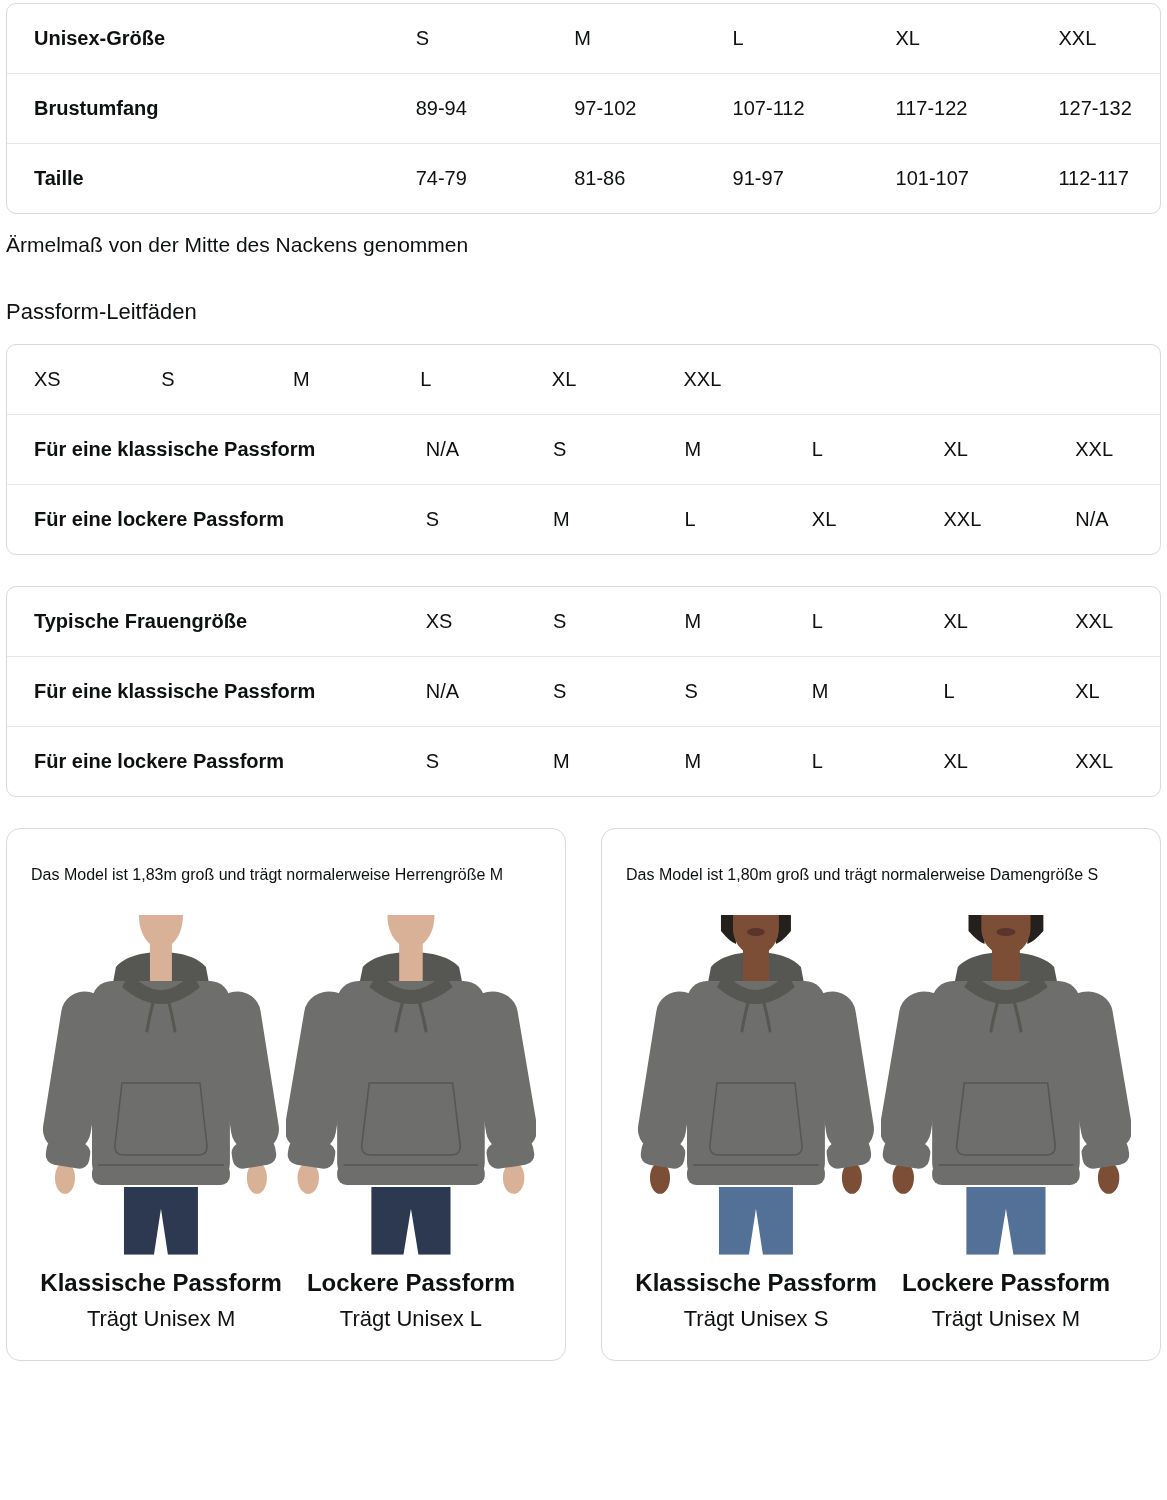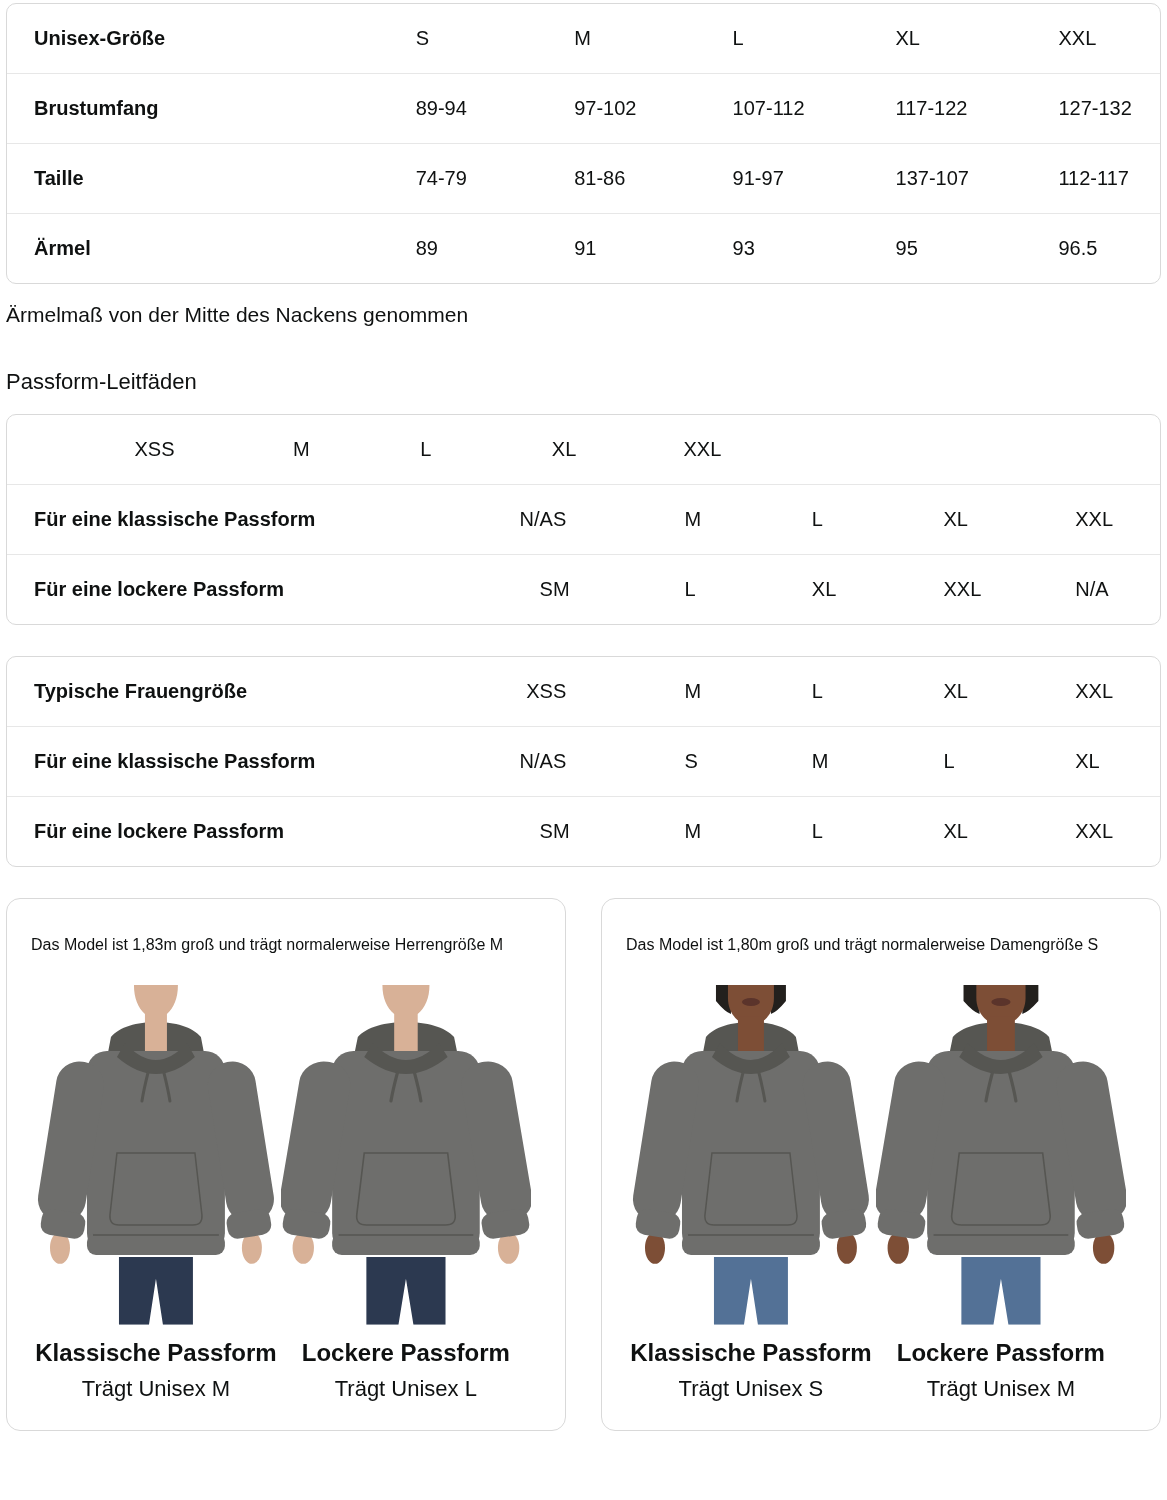--- a/index.html
+++ b/index.html
@@ -45,41 +45,41 @@
   .trow + .trow{border-top:1px solid var(--row-divider);}
   .cell{overflow:visible;}
   .cell.label{font-weight:700;}
   
   .t5 .c0{width:34.2%;}
   .t5 .c1,.t5 .c2{width:14.2%;}
   .t5 .c3,.t5 .c4{width:14.6%;}
   .t5 .c5{flex:1;}
   
   .t6 .c0{width:35.1%;}
-  .t6 .c1{width:11.4%;text-align:right;}
+  .t6 .c1{width:11.4%;}
   .t6 .c2{width:11.8%;}
   .t6 .c3{width:11.4%;}
   .t6 .c4,.t6 .c5{width:11.8%;}
   .t6 .c6{flex:1;}
 
   .footnote{font-size:21px;font-weight:400;margin:19px 0 42px;color:var(--text);}
   .section-heading{font-size:22px;font-weight:400;margin:0 0 19px;color:var(--text);}
   .fit-table{margin-bottom:31px;}
 
   .model-cards{display:flex;gap:35px;margin-top:0;}
   .model-card{
     flex:1;
     box-sizing:border-box;
     border:1px solid var(--table-border);
     border-radius:14px;
     padding:26px 24px 28px;
     background:#fff;
   }
   .card-desc{font-size:16px;line-height:40px;margin:0 0 20px;color:var(--text);}
-  .figures{display:flex;justify-content:flex-start;}
+  .figures{display:flex;justify-content:center;}
   .figure{width:49%;text-align:center;}
   .fig-svg{width:100%;display:block;}
   .fit-label{font-size:24px;font-weight:700;margin-top:14px;color:var(--text);}
   .size-label{font-size:22px;font-weight:400;margin-top:9px;color:var(--text);}
 
   .svg-defs{position:absolute;width:0;height:0;overflow:hidden;}
 </style>
 </head>
 <body>
 
@@ -143,30 +143,22 @@
       <div class="cell c2">97-102</div>
       <div class="cell c3">107-112</div>
       <div class="cell c4">117-122</div>
       <div class="cell c5">127-132</div>
     </div>
     <div class="trow t5">
       <div class="cell label c0">Taille</div>
       <div class="cell c1">74-79</div>
       <div class="cell c2">81-86</div>
       <div class="cell c3">91-97</div>
-      <div class="cell c4">137-107</div>
+      <div class="cell c4">101-107</div>
       <div class="cell c5">112-117</div>
-    </div>
-    <div class="trow t5">
-      <div class="cell label c0">Ärmel</div>
-      <div class="cell c1">89</div>
-      <div class="cell c2">91</div>
-      <div class="cell c3">93</div>
-      <div class="cell c4">95</div>
-      <div class="cell c5">96.5</div>
     </div>
   </div>
 
   <p class="footnote">Ärmelmaß von der Mitte des Nackens genommen</p>
 
   <h2 class="section-heading">Passform-Leitfäden</h2>
 
   <div class="sizing-table fit-table">
     <div class="trow t6">
       <div class="cell c1">XS</div>

